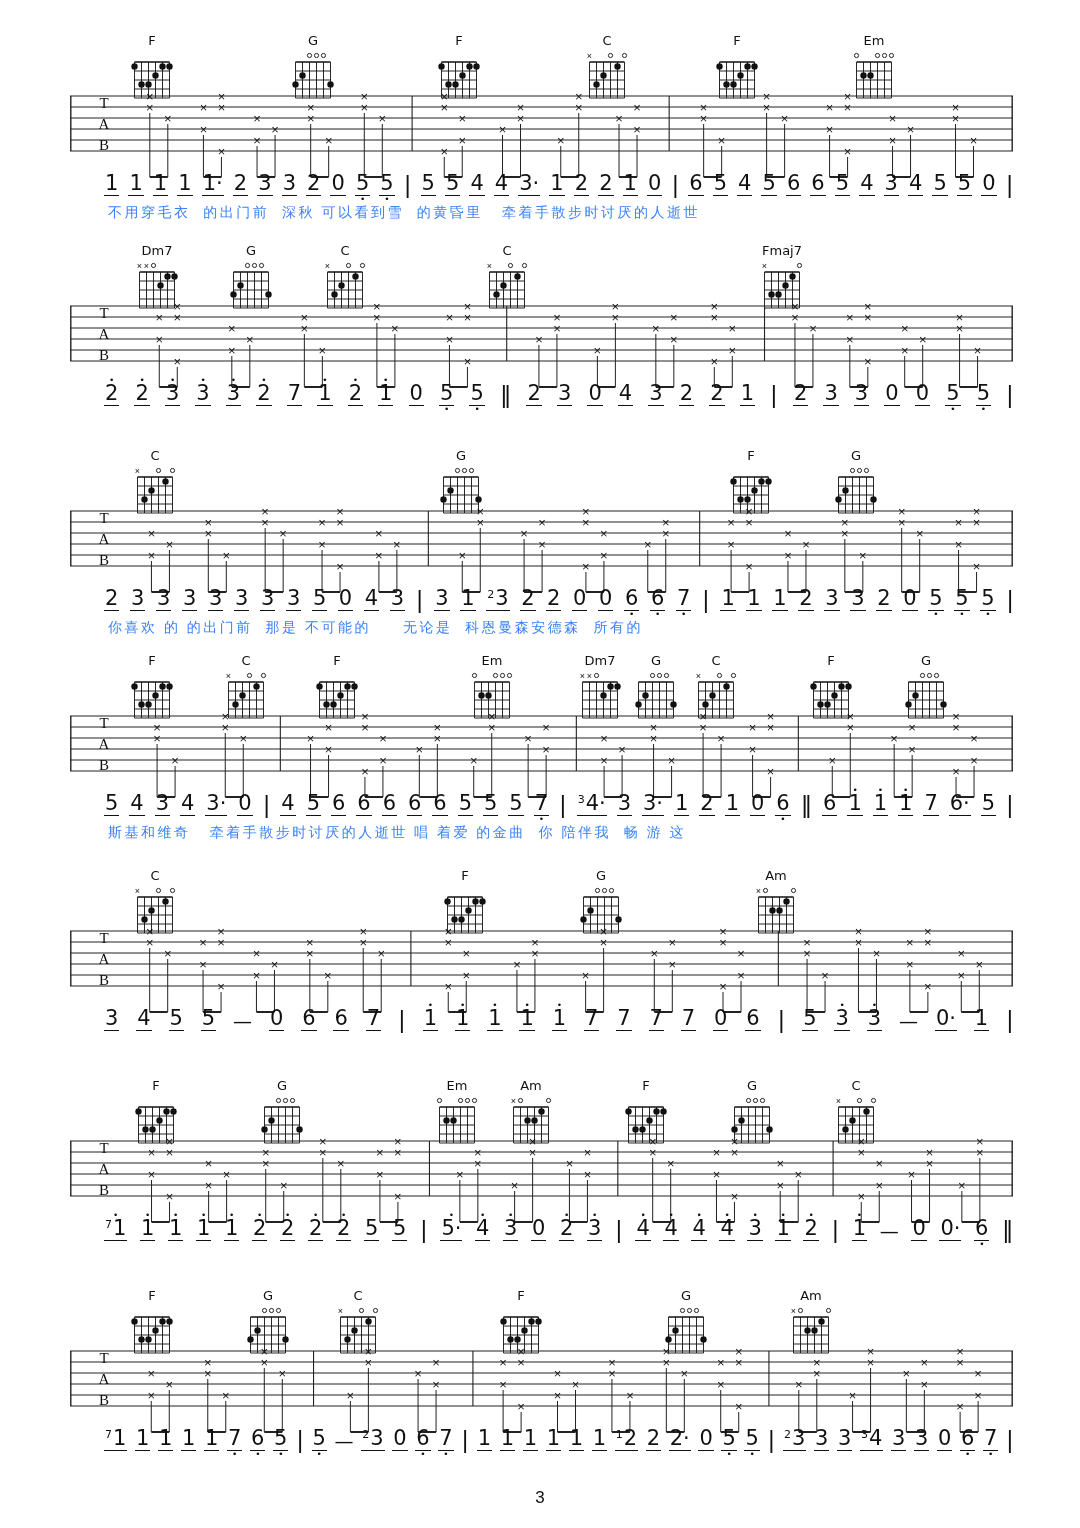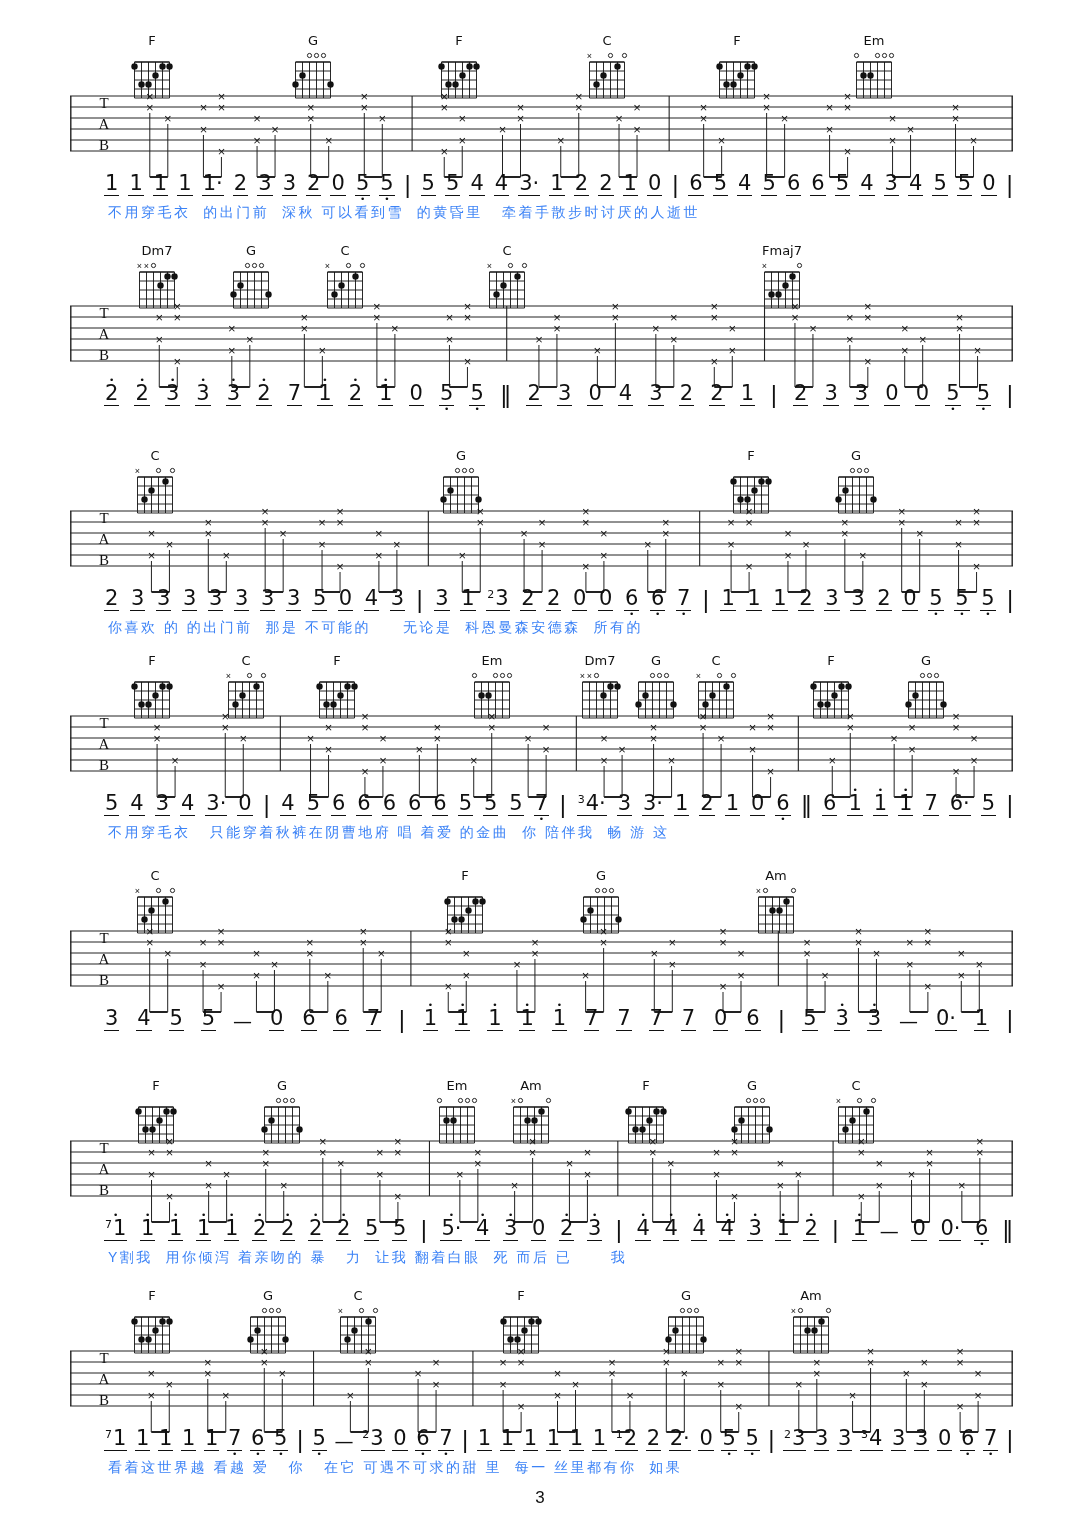--- a/index.html
+++ b/index.html
@@ -1652,21 +1652,21 @@
           <span class="digit u">6·</span>
           <span class="oct">&nbsp;</span>
         </span>
         <span class="tok">
           <span class="oct">&nbsp;</span>
           <span class="digit u">5</span>
           <span class="oct">&nbsp;</span>
         </span>
         <span class="tok bar">|</span>
       </div>
-      <div class="lyrics">不用穿毛衣   只能穿着秋裤在阴曹地府 唱 着爱 的金曲  你 陪伴我  畅 游 这</div>
+      <div class="lyrics">斯基和维奇   牵着手散步时讨厌的人逝世 唱 着爱 的金曲  你 陪伴我  畅 游 这</div>
     </div>
     <div class="system" style="top: 869px;">
       <div class="chords">
         <div class="chord" style="left: 14.3519%;">
           <span class="chord-name">C</span>
           <svg width="46" height="54" viewBox="0 0 46 54">
             <text x="5.5" y="10.5" font-size="9" text-anchor="middle" fill="#111">×</text>
             <circle cx="26.5" cy="7.5" r="2.1" fill="none" stroke="#111" stroke-width="0.9"></circle>
             <circle cx="40.5" cy="7.5" r="2.1" fill="none" stroke="#111" stroke-width="0.9"></circle>
             <line x1="5.5" y1="14" x2="40.5" y2="14" stroke="#111" stroke-width="1.6"></line>
@@ -2392,21 +2392,20 @@
           <span class="digit u">0·</span>
           <span class="oct">&nbsp;</span>
         </span>
         <span class="tok">
           <span class="oct">&nbsp;</span>
           <span class="digit u">6</span>
           <span class="oct">•</span>
         </span>
         <span class="tok bar">‖</span>
       </div>
-      <div class="lyrics">Y割我  用你倾泻 着亲吻的 暴   力  让我 翻着白眼  死 而后 已      我</div>
     </div>
     <div class="system" style="top: 1289px;">
       <div class="chords">
         <div class="chord" style="left: 14.0741%;">
           <span class="chord-name">F</span>
           <svg width="46" height="54" viewBox="0 0 46 54">
             <line x1="5.5" y1="14" x2="40.5" y2="14" stroke="#111" stroke-width="1.6"></line>
             <line x1="5.5" y1="23" x2="40.5" y2="23" stroke="#111" stroke-width="0.9"></line>
             <line x1="5.5" y1="32" x2="40.5" y2="32" stroke="#111" stroke-width="0.9"></line>
             <line x1="5.5" y1="41" x2="40.5" y2="41" stroke="#111" stroke-width="0.9"></line>
@@ -2812,16 +2811,15 @@
           <span class="digit u">6</span>
           <span class="oct">•</span>
         </span>
         <span class="tok">
           <span class="oct">&nbsp;</span>
           <span class="digit u">7</span>
           <span class="oct">•</span>
         </span>
         <span class="tok bar">|</span>
       </div>
-      <div class="lyrics">看着这世界越 看越 爱   你   在它 可遇不可求的甜 里  每一 丝里都有你  如果</div>
     </div>
   </div>
 <div class="pagenum">3</div>
 
 </body></html>

